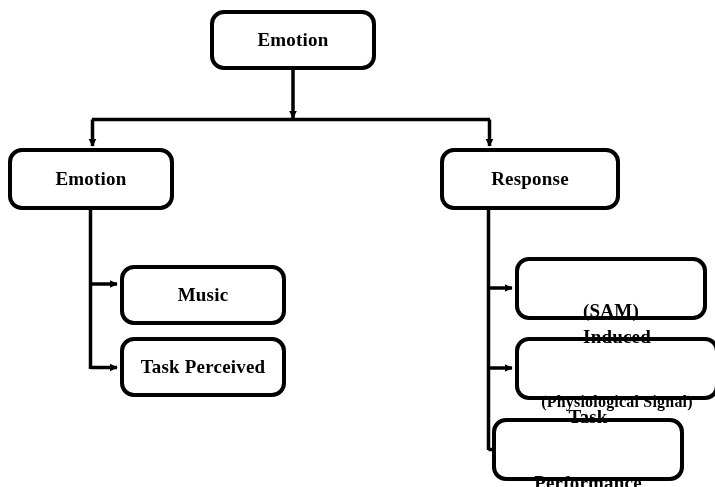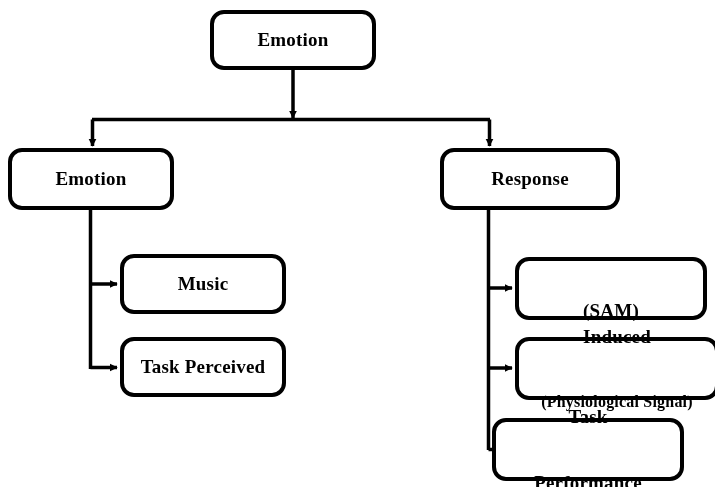--- a/index.html
+++ b/index.html
@@ -54,21 +54,21 @@
   }
   .node.small-sub .line2 {
     font-size: 16px;
     line-height: 1.2;
   }
 
   
   #node-emotion        { left: 210px; top: 10px;  width: 166px; height: 60px; }
   #node-stimulus       { left: 8px;   top: 148px; width: 166px; height: 62px; }
   #node-response       { left: 408px; top: 148px; width: 180px; height: 62px; margin-left: 32px; }
-  #node-music          { left: 120px; top: 254px; width: 166px; height: 60px; }
+  #node-music          { left: 120px; top: 265px; width: 166px; height: 60px; }
   #node-task-stimulus  { left: 120px; top: 337px; width: 166px; height: 60px; }
   #node-perceived      { left: 515px; top: 257px; width: 192px; height: 63px; }
   #node-induced        { left: 515px; top: 337px; width: 204px; height: 63px; }
   #node-task-perf      { left: 492px; top: 418px; width: 192px; height: 63px; }
 </style>
 </head>
 <body>
 
 <div id="canvas">
 

